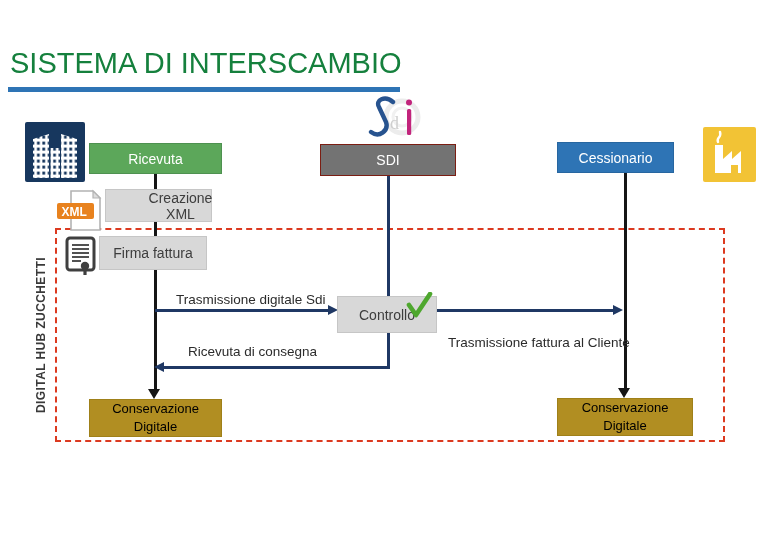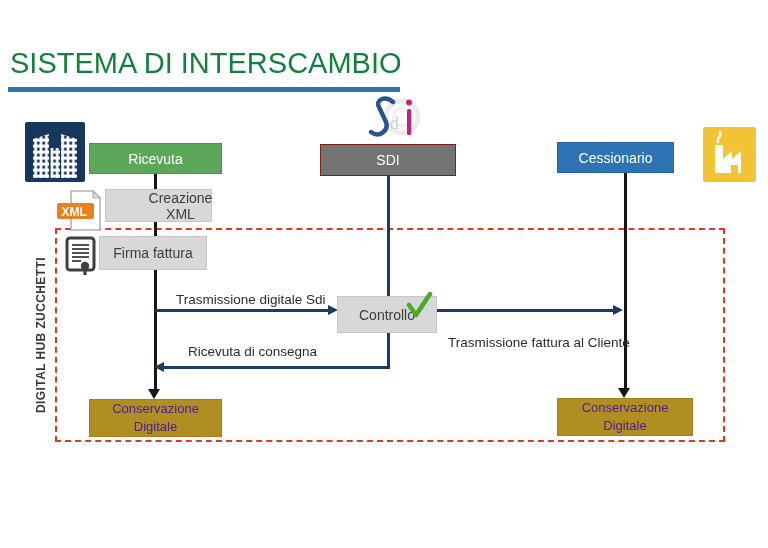--- a/index.html
+++ b/index.html
@@ -23,21 +23,21 @@
     box-sizing:border-box; z-index:2; text-align:center;
   }
   .node { color:#fff; font-size:14px; }
   .node-cedente     { left:89px;  top:143px; width:133px; height:31px; background:#5CA75A; border:1px solid #4e9150; }
   .node-sdi         { left:320px; top:144px; width:136px; height:32px; background:#737373; border:1px solid #7b1e13; }
   .node-cessionario { left:557px; top:142px; width:117px; height:31px; background:#2E74B5; border:1px solid #2766a0; }
   .step { background:#D8D8D8; border:1px solid #c6c6c6; color:#3d3d3d; font-size:14px; }
   .step-creazione { left:105px; top:189px; width:107px; height:33px;padding-left:44px; }
   .step-firma     { left:99px;  top:236px; width:108px; height:34px; }
   .step-controllo { left:337px; top:296px; width:100px; height:37px; }
-  .gold { background:#B18E22; border:1px solid #9f8019; color:#4c1d95; font-size:13px;
+  .gold { background:#B18E22; border:1px solid #9f8019; color:#000000; font-size:13px;
           flex-direction:column; line-height:1.4;text-align:center; }
   .gold-left  { left:89px;  top:399px; width:133px; height:38px; }
   .gold-right { left:557px; top:398px; width:136px; height:38px; }
   
   .hub-rect {
     position:absolute; left:55px; top:228px; width:670px; height:214px;
     border:2px dashed #DC3A20; box-sizing:border-box; z-index:0;
   }
   .hub-label {
     position:absolute; left:41px; top:335px;

